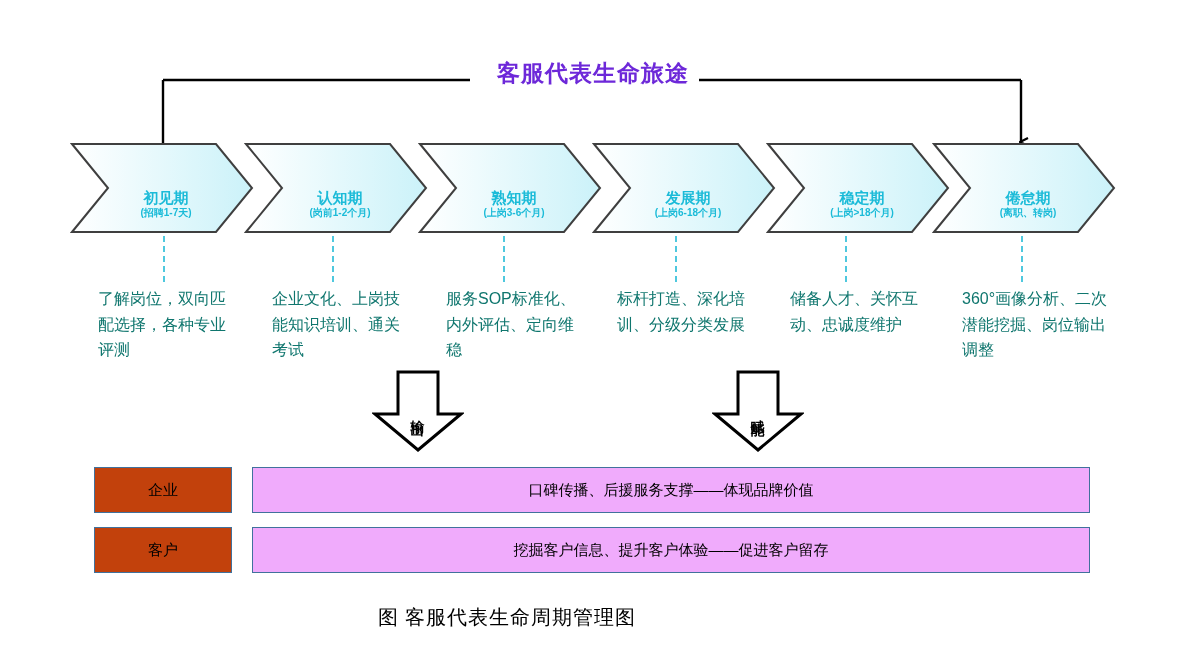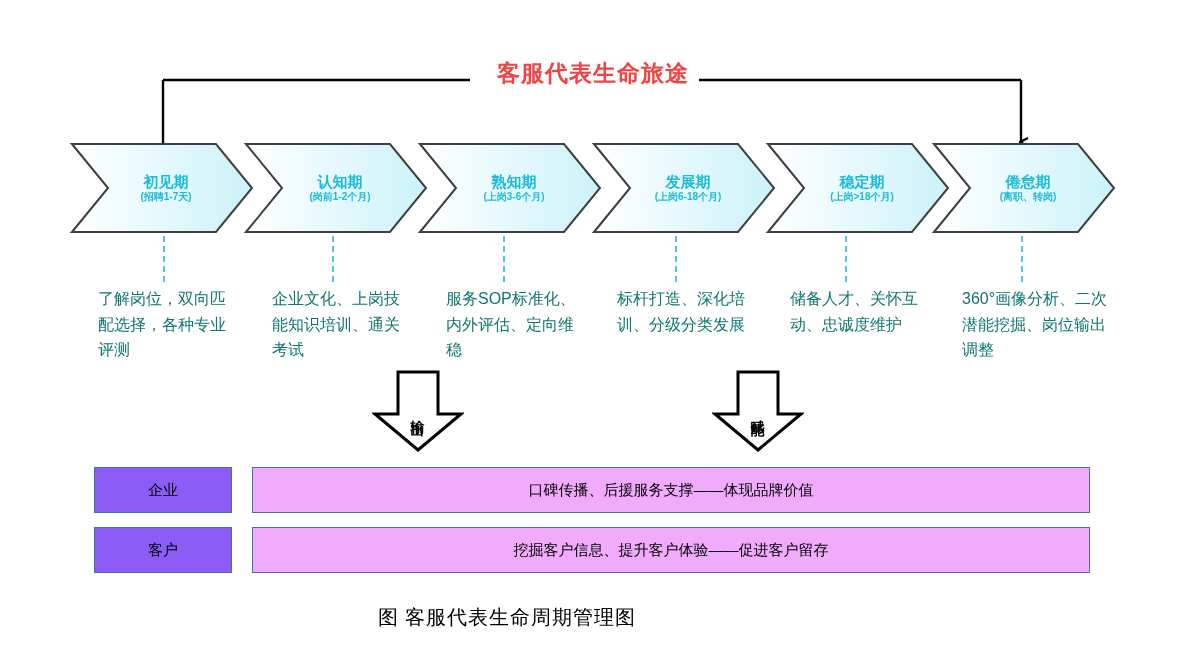--- a/index.html
+++ b/index.html
@@ -29,21 +29,21 @@
   }
   #journey-title {
     position: absolute;
     left: 0;
     top: 58px;
     width: 1186px;
     text-align: center;
     font-size: 23px;
     font-weight: bold;
     letter-spacing: 1px;
-    color: #ef4444;
+    color: #6d28d9;
     white-space: nowrap;
   }
   #journey-title span { background: #ffffff; padding: 0 10px; }
 
   
   #stage-row {
     position: absolute;
     left: 70px;
     top: 142px;
     width: 1046px;
@@ -58,21 +58,21 @@
   .stage-svg {
     position: absolute;
     left: 0;
     top: 0;
     width: 184px;
     height: 92px;
   }
   .stage-label {
     position: absolute;
     left: 26px;
-    top: 0;
+    top: 16px;
     width: 140px;
     height: 92px;
     display: flex;
     flex-direction: column;
     align-items: center;
     justify-content: center;
     color: #1BBBD8;
     font-weight: bold;
     line-height: 1.28;
     text-align: center;
@@ -132,21 +132,21 @@
     top: 0;
     width: 138px;
     height: 46px;
     border: 1.4px solid #41719C;
     box-sizing: border-box;
     display: flex;
     align-items: center;
     justify-content: center;
     font-size: 15px;
     color: #000;
-    background: #8b5cf6;
+    background: #c2410c;
   }
   .outcome-val {
     position: absolute;
     left: 158px;
     top: 0;
     width: 838px;
     height: 46px;
     border: 1.4px solid #41719C;
     box-sizing: border-box;
     display: flex;

